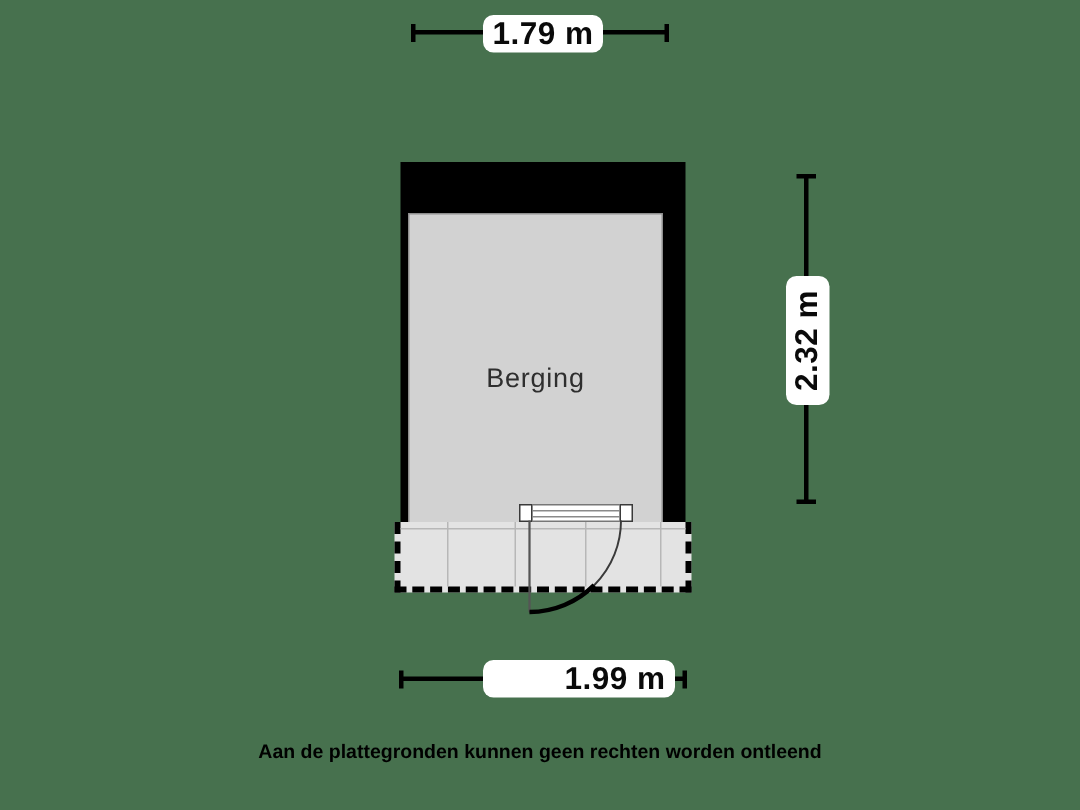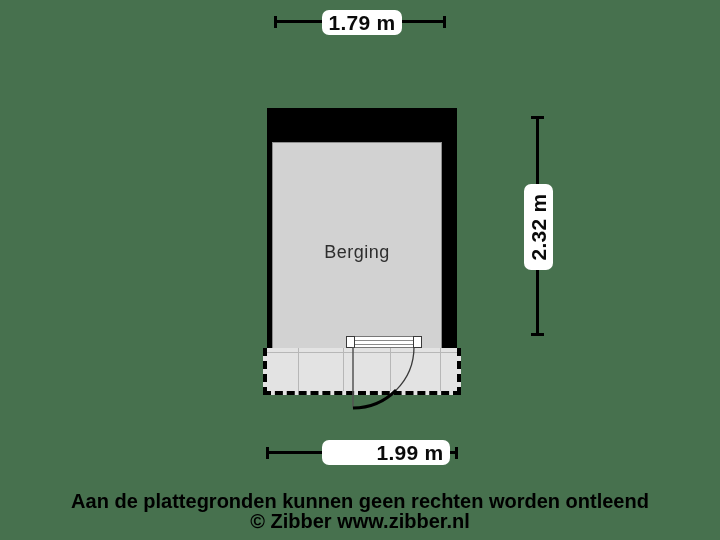--- a/index.html
+++ b/index.html
@@ -53,21 +53,21 @@
   }
   .sill .sline{position:absolute;left:0;width:100%;height:1px;background:#8A8A8A;}
   .door-post{
     position:absolute;top:336px;width:9px;height:12px;
     background:#FFF;border:1px solid #3A3A3A;box-sizing:border-box;
   }
 
   
   .footer{
     position:absolute;left:0;top:491px;width:720px;
-    text-align:center;color:#000;font-weight:bold;font-size:20px;line-height:20px;
+    text-align:center;color:#000;font-weight:bold;font-size:13px;line-height:20px;
   }
 </style>
 </head>
 <body>
 
 <div class="screen">
 
   <div>
     <div class="dim-tick-v" style="left:274px;top:16px;"></div>
     <div class="dim-line-h" style="left:274px;top:20px;width:172px;"></div>
@@ -117,16 +117,15 @@
     <div class="dim-tick-v" style="left:266px;top:447px;"></div>
     <div class="dim-line-h" style="left:266px;top:451px;width:192px;"></div>
     <div class="dim-tick-v" style="left:455px;top:447px;"></div>
     <div class="dim-label" style="left:322px;top:440px;width:80px;height:25px;padding-left:48px;">
       <span>1.99 m</span>
     </div>
   </div>
 
   <div class="footer">
     <div>Aan de plattegronden kunnen geen rechten worden ontleend</div>
-    <div>© Zibber www.zibber.nl</div>
   </div>
 
 </div>
 
 </body></html>

